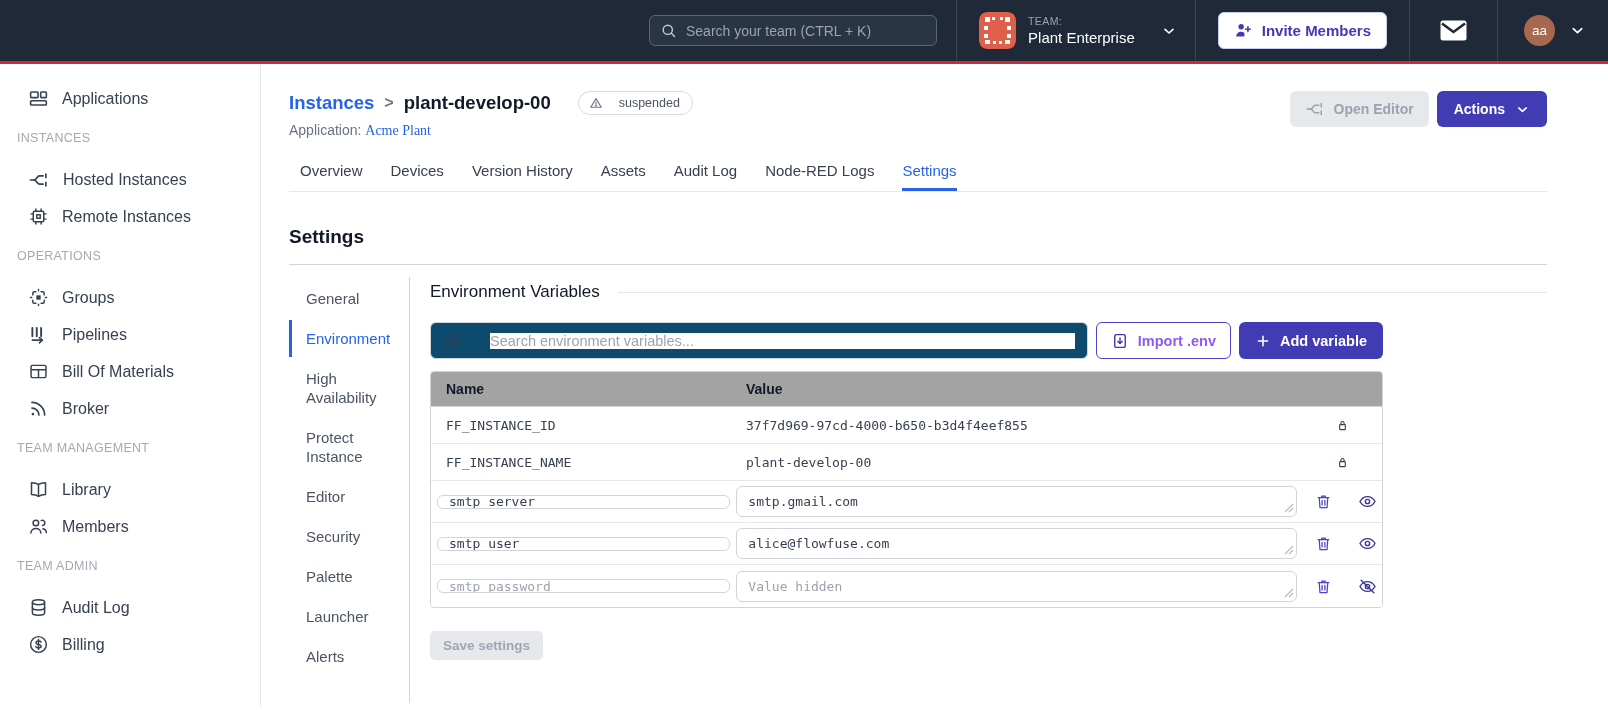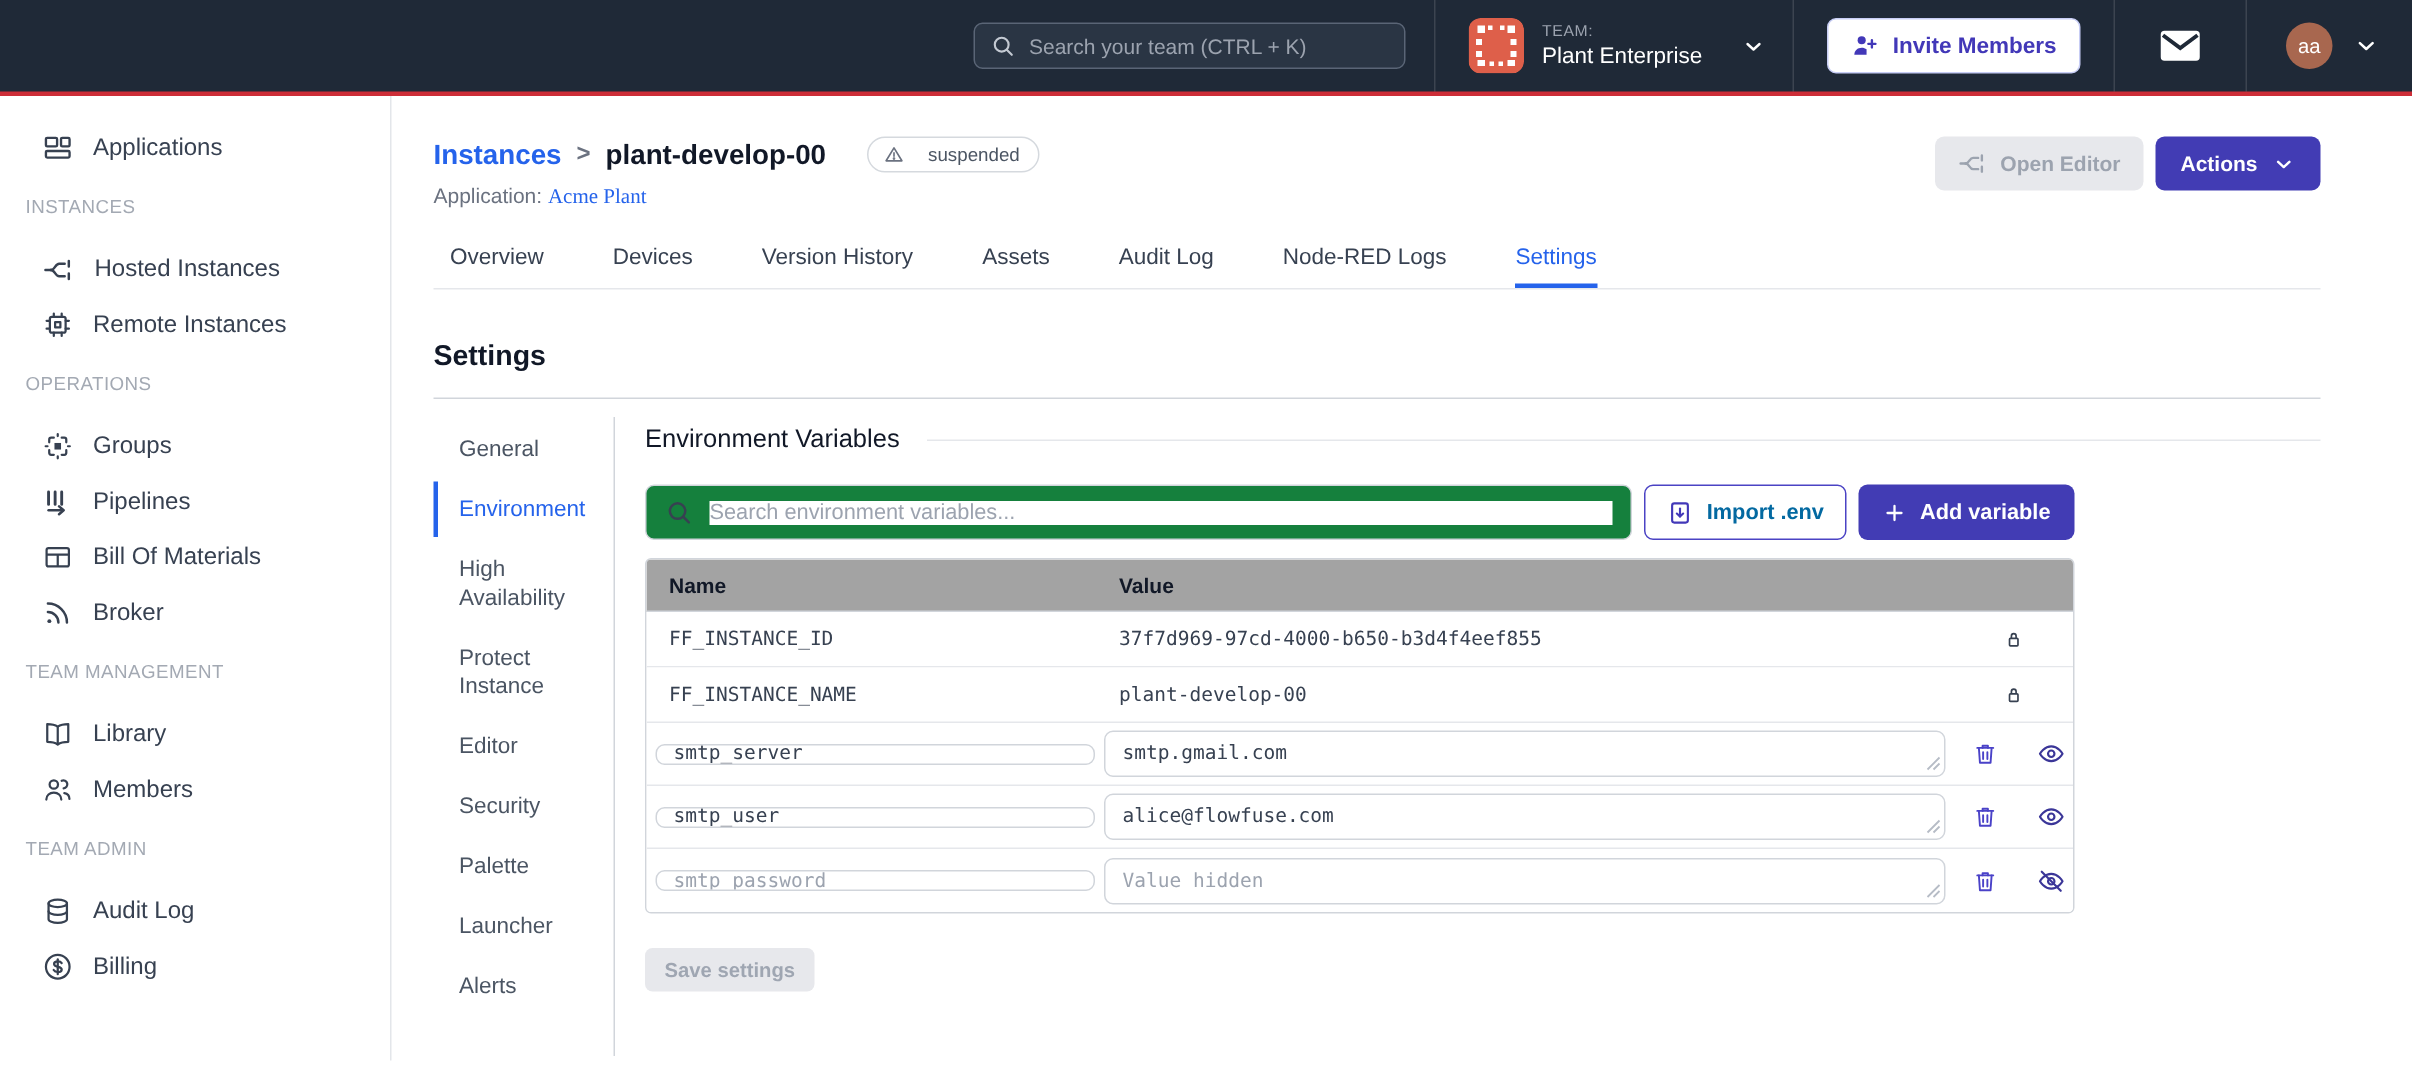--- a/index.html
+++ b/index.html
@@ -42,41 +42,41 @@
   .crumb-sep { color:#6B7280; font-size:16px; font-weight:700; }
   .crumb-current { color:#111827; font-size:18.5px; font-weight:700; }
   .badge { margin-left:17px; display:flex; align-items:center; gap:16px; border:1px solid #D5D9DE; border-radius:999px; padding:4px 12px 4px 10px; font-size:12.5px; color:#4B5563; background:#fff; }
   .app-line { margin-top:7px; font-size:14px; color:#6B7280; }
   .app-link { color:#2563EB; cursor:pointer;font-family:Liberation Serif, serif; }
   .head-actions { margin-left:auto; display:flex; gap:8px; }
   .btn-disabled { background:#E7E8EC; color:#9CA3AF; border:none; border-radius:6px; padding:8px 15px; font-size:14px; font-weight:700; display:flex; align-items:center; gap:9px; font-family:"Liberation Sans",sans-serif; }
   .btn-primary { background:#423CB4; color:#fff; border:none; border-radius:6px; padding:8px 17px; font-size:14px; font-weight:700; display:flex; align-items:center; gap:10px; cursor:pointer; font-family:"Liberation Sans",sans-serif; }
 
   
-  .tabs { display:flex; gap:46px; margin-top:23px; border-bottom:1px solid #E5E7EB; padding-left:11px; }
+  .tabs { display:flex; gap:28px; margin-top:23px; border-bottom:1px solid #E5E7EB; padding-left:11px; }
   .tab { font-size:15px; color:#374151; padding-bottom:12px; cursor:pointer; }
   .tab.active { color:#2563EB; padding-bottom:9px; border-bottom:3px solid #2563EB; }
 
   
   .settings-title { margin-top:34px; font-size:19px; font-weight:700; color:#111827; }
   .settings-hr { border:none; border-top:1px solid #D1D5DB; margin-top:16px; }
   .settings-body { display:flex; margin-top:12px; min-height:426px; }
   .snav { width:121px; flex-shrink:0; border-right:1px solid #D1D5DB; padding-top:3px; }
   .snav-item { border-left:3px solid transparent; padding:9px 0 9px 14px; font-size:15px; line-height:19px; color:#4B5563; margin-bottom:3px; cursor:pointer; }
   .snav-item.active { color:#2563EB; border-left-color:#2563EB; }
   .scontent { flex:1; padding-left:20px; padding-top:5px; }
   .section-title { display:flex; align-items:center; font-size:17px; font-weight:400; color:#111827; }
   .section-title::after { content:""; flex:1; border-top:1px solid #E5E7EB; margin-left:18px; }
 
   .env-inner { width:953px; }
   .controls { display:flex; gap:8px; margin-top:20px; }
-  .env-search { flex:1; height:37px; border:1px solid #D1D5DB; border-radius:6px; display:flex; align-items:center; gap:11px; padding:0 12px; background:#15803d; }
+  .env-search { flex:1; height:37px; border:1px solid #D1D5DB; border-radius:6px; display:flex; align-items:center; gap:28px; padding:0 12px; background:#0c4a6e; }
   .env-search input { flex:1; border:none; outline:none; font-size:14.5px; color:#374151; font-family:"Liberation Sans",sans-serif; }
   .env-search input::placeholder { color:#9CA3AF; }
-  .btn-outline { background:#fff; border:1px solid #4B43C4; color:#0369a1; border-radius:6px; padding:0 14px; font-size:14.5px; font-weight:700; display:flex; align-items:center; gap:9px; cursor:pointer; font-family:"Liberation Sans",sans-serif; }
+  .btn-outline { background:#fff; border:1px solid #4B43C4; color:#8b5cf6; border-radius:6px; padding:0 14px; font-size:14.5px; font-weight:700; display:flex; align-items:center; gap:9px; cursor:pointer; font-family:"Liberation Sans",sans-serif; }
   .btn-add { background:#423CB4; border:none; color:#fff; border-radius:6px; padding:0 16px; font-size:14.5px; font-weight:700; display:flex; align-items:center; gap:9px; cursor:pointer; font-family:"Liberation Sans",sans-serif; }
 
   .env-table { margin-top:12px; border:1px solid #D1D5DB; border-radius:4px; overflow:hidden; }
   .t-head { display:flex; align-items:center; height:35px; background:#a3a3a3; border-bottom:1px solid #D1D5DB; font-size:14px; font-weight:700; color:#111827; }
   .col-name { width:300px; padding-left:15px; }
   .col-value { flex:1; padding-left:15px; }
   .t-row { display:flex; align-items:center; height:37px; border-bottom:1px solid #E5E7EB; font-family:"DejaVu Sans Mono",monospace; font-size:13px; color:#374151; background:#fff; }
   .cell-name { width:300px; padding-left:15px; }
   .cell-value { flex:1; padding-left:15px; }
   .cell-icons { width:85px; display:flex; align-items:center; flex-shrink:0; }

